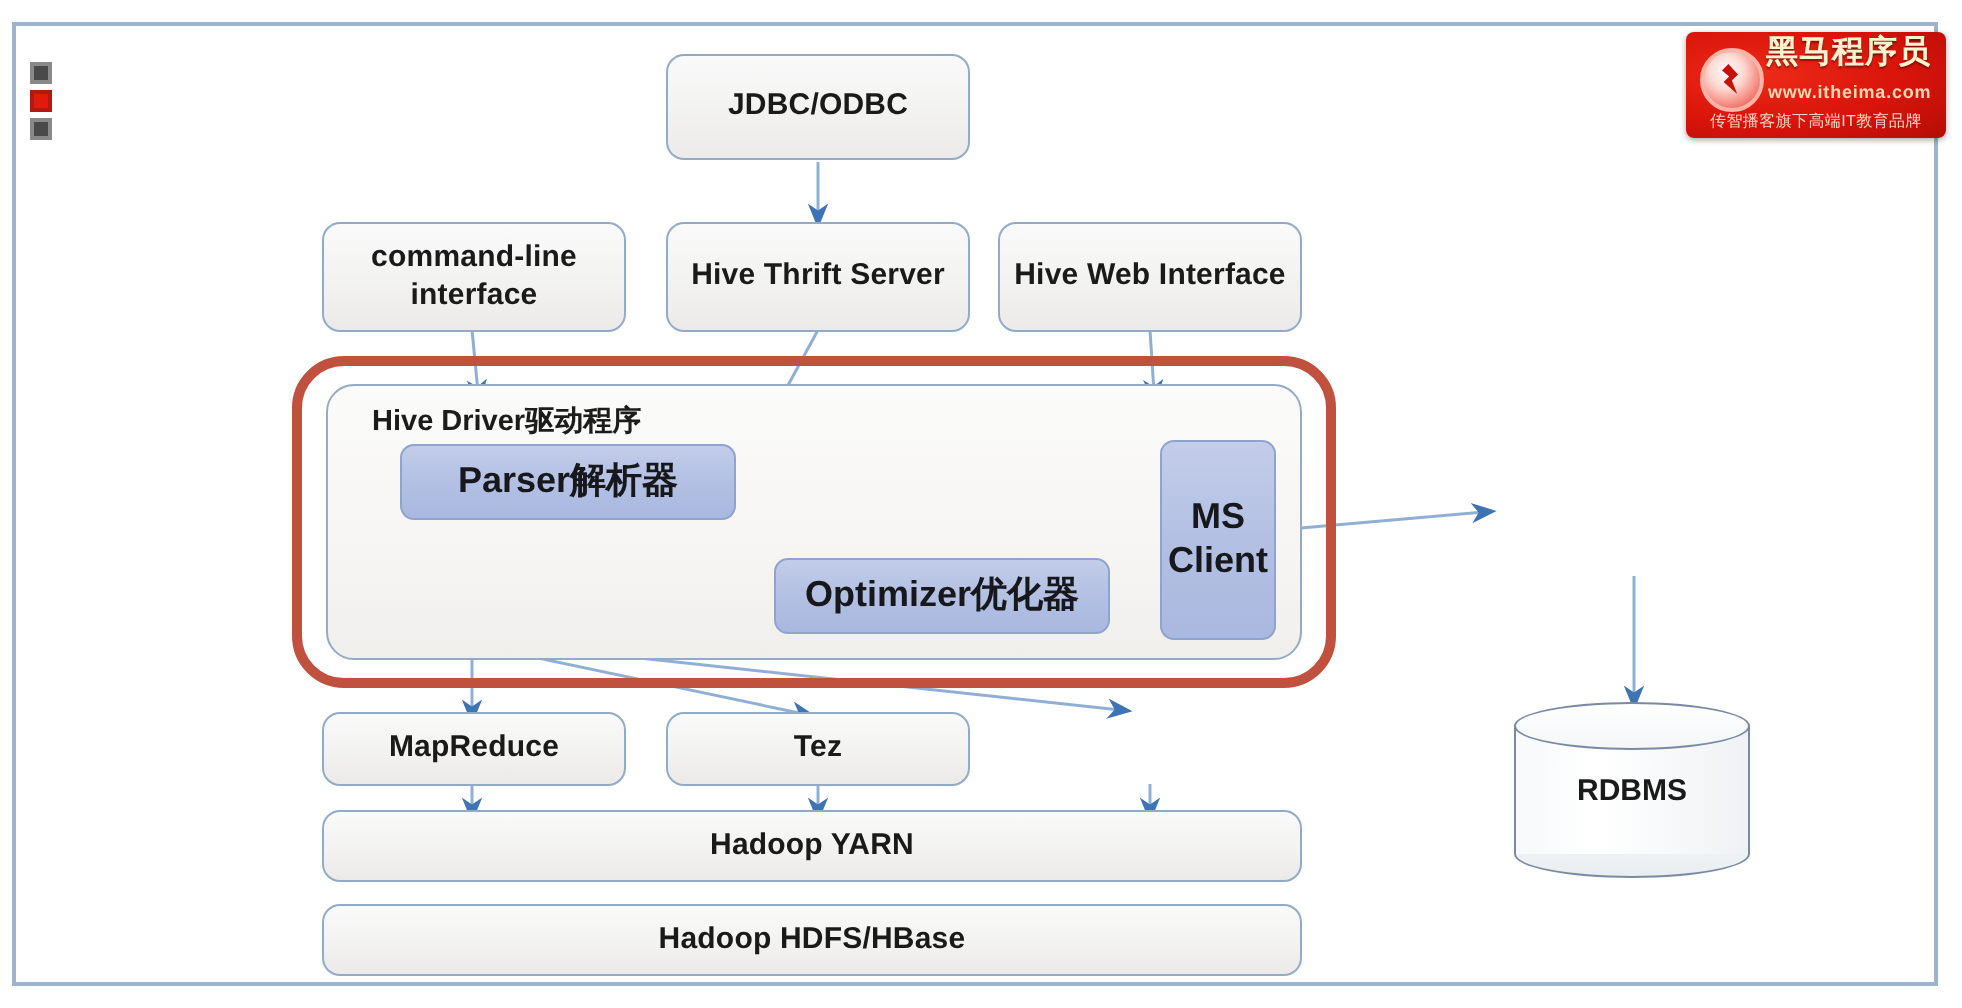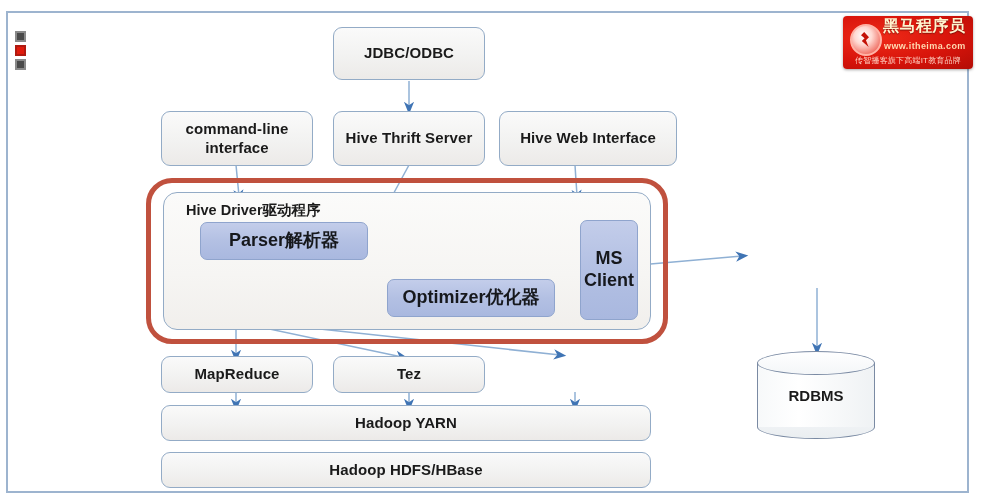--- a/index.html
+++ b/index.html
@@ -261,21 +261,21 @@
   </div>
 
   <div class="node" style="left:161px; top:111px; width:152px; height:55px;">
     <span class="lbl">command-line interface</span>
   </div>
 
   <div class="node" style="left:333px; top:111px; width:152px; height:55px;">
     <span class="lbl">Hive Thrift Server</span>
   </div>
 
-  <div class="node" style="left:499px; top:111px; width:178px; height:55px;">
+  <div class="node" style="left:499px; top:111px; width:152px; height:55px;">
     <span class="lbl">Hive Web Interface</span>
   </div>
 
   <div id="driver-highlight" style="left:146px; top:178px; width:522px; height:166px;"></div>
 
   <div id="driver-panel" style="left:163px; top:192px; width:488px; height:138px;">
     <div id="driver-title">Hive Driver驱动程序</div>
   </div>
 
   <div class="bluebox" style="left:200px; top:222px; width:168px; height:38px;">

